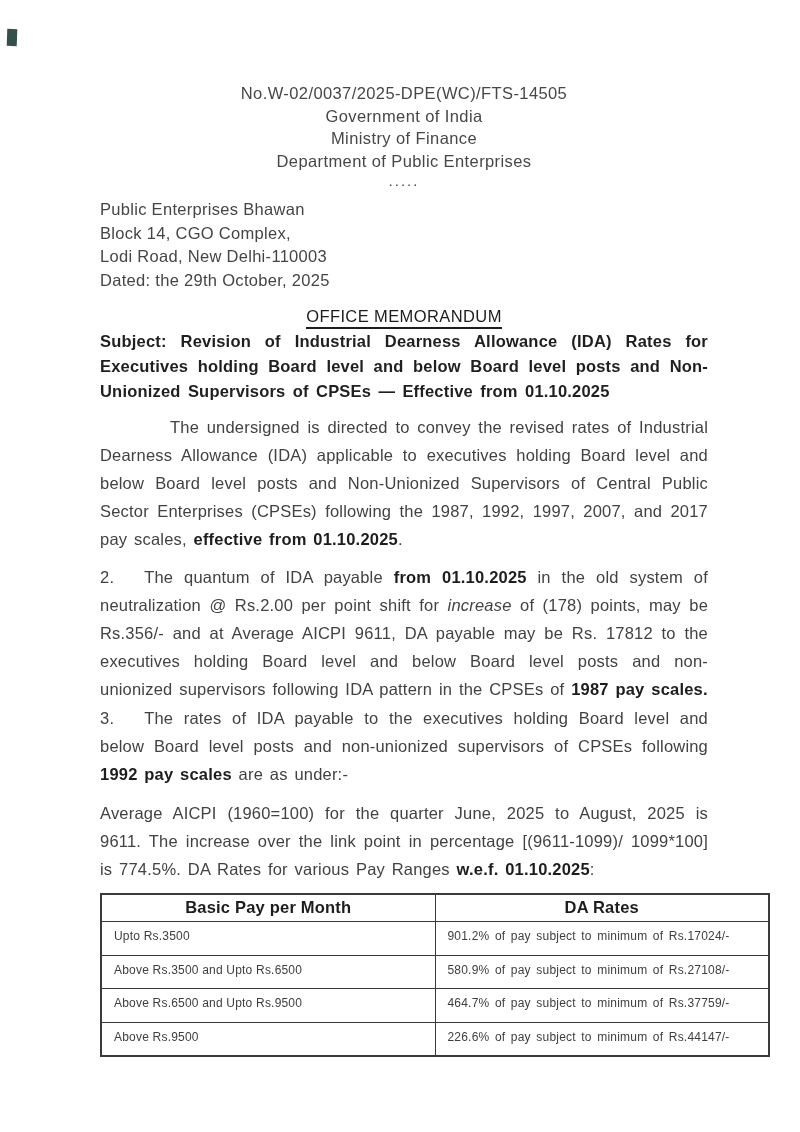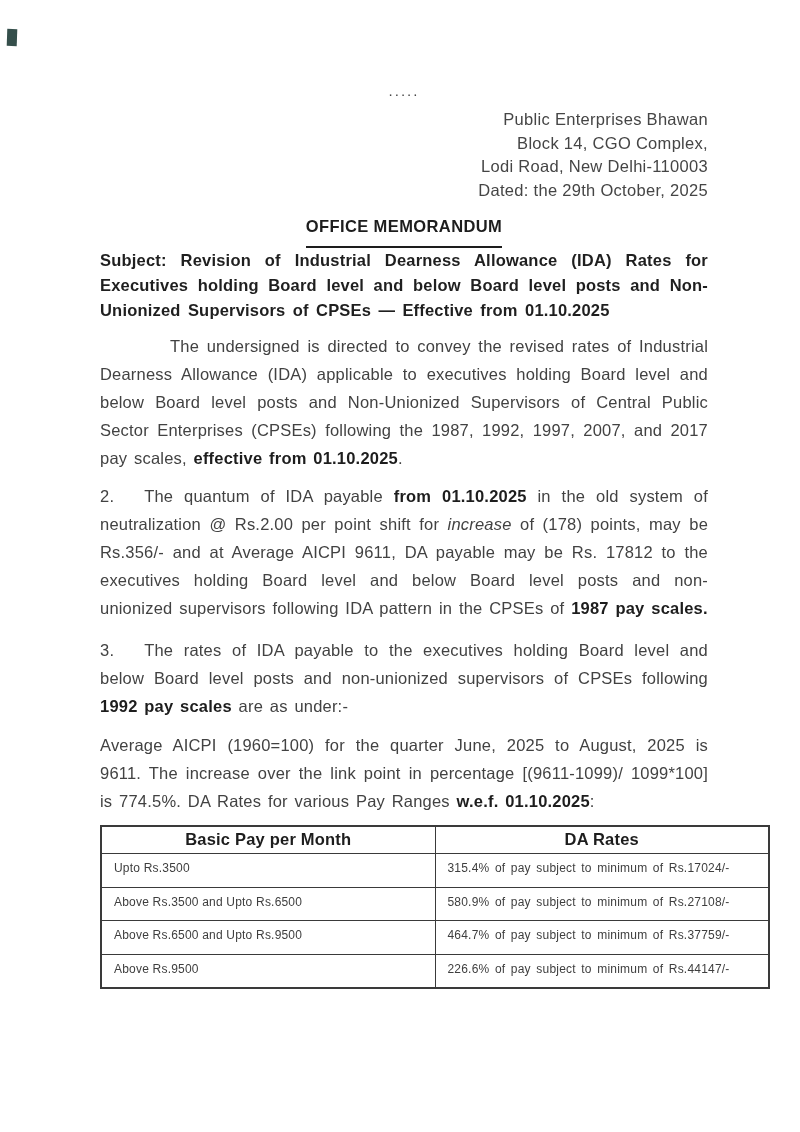--- a/index.html
+++ b/index.html
@@ -32,53 +32,52 @@
   .dots {
     text-align: center;
     font-size: 15px;
     line-height: 14px;
     margin-top: 2px;
     letter-spacing: 2px;
     color: #474747;
   }
   .address-block {
     margin-top: 10px;
-    text-align: right;
     font-size: 16.5px;
     line-height: 23.5px;
     letter-spacing: 0.3px;
     color: #454545;
   }
   .memo-title-wrap { text-align: center; margin-top: 15px; }
   .memo-title {
     display: inline-block;
     font-size: 16.5px;
-    font-weight: bold;
+    font-weight: normal;
     letter-spacing: 0.4px;
     color: #1d1d1d;
     border-bottom: 2.5px solid #1d1d1d;
-    padding-bottom: 10px;
+    padding-bottom: 1px;
   }
   p { margin: 0; }
   .para {
     font-size: 16.5px;
     line-height: 28px;
     text-align: justify;
     letter-spacing: 0.2px;
     word-spacing: 2px;
   }
   .subject {
     font-weight: bold;
     color: #1f1f1f;
     line-height: 25px;
     word-spacing: 2.5px;
   }
   .p1 { margin-top: 9px; text-indent: 70px; }
   .p2 { margin-top: 10px; }
-  .p3 { margin-top: 14px; }
+  .p3 { margin-top: 1px; }
   .p4 { margin-top: 11px; }
   .pnum { margin-right: 30px; }
   b, .b { font-weight: bold; color: #1d1d1d; }
   i, .i { font-style: italic; }
   table.rates {
     margin-top: 10px;
     border-collapse: collapse;
     width: 670px;
     table-layout: fixed;
   }
@@ -105,20 +104,26 @@
   td.col-pay { width: 250px; }
   td.col-rate { text-align: justify; word-spacing: 2px; }
 </style>
 </head>
 <body>
 
 <div class="artifact" style="background:#24403c;"></div>
 
 <div class="page">
 
+  <div class="center-block">
+    <div>No.W-02/0037/2025-DPE(WC)/FTS-14505</div>
+    <div>Government of India</div>
+    <div>Ministry of Finance</div>
+    <div>Department of Public Enterprises</div>
+  </div>
 
   <div class="dots">.....</div>
 
   <div class="address-block">
     <div>Public Enterprises Bhawan</div>
     <div>Block 14, CGO Complex,</div>
     <div>Lodi Road, New Delhi-110003</div>
     <div>Dated: the 29th October, 2025</div>
   </div>
 
@@ -139,21 +144,21 @@
   <table class="rates">
     <thead>
       <tr>
         <th>Basic Pay per Month</th>
         <th>DA Rates</th>
       </tr>
     </thead>
     <tbody>
       <tr>
         <td class="col-pay">Upto Rs.3500</td>
-        <td class="col-rate">315.4% of pay subject to minimum of Rs.17024/-</td>
+        <td class="col-rate">901.2% of pay subject to minimum of Rs.17024/-</td>
       </tr>
       <tr>
         <td class="col-pay">Above Rs.3500 and Upto Rs.6500</td>
         <td class="col-rate">580.9% of pay subject to minimum of Rs.27108/-</td>
       </tr>
       <tr>
         <td class="col-pay">Above Rs.6500 and Upto Rs.9500</td>
         <td class="col-rate">464.7% of pay subject to minimum of Rs.37759/-</td>
       </tr>
       <tr>

